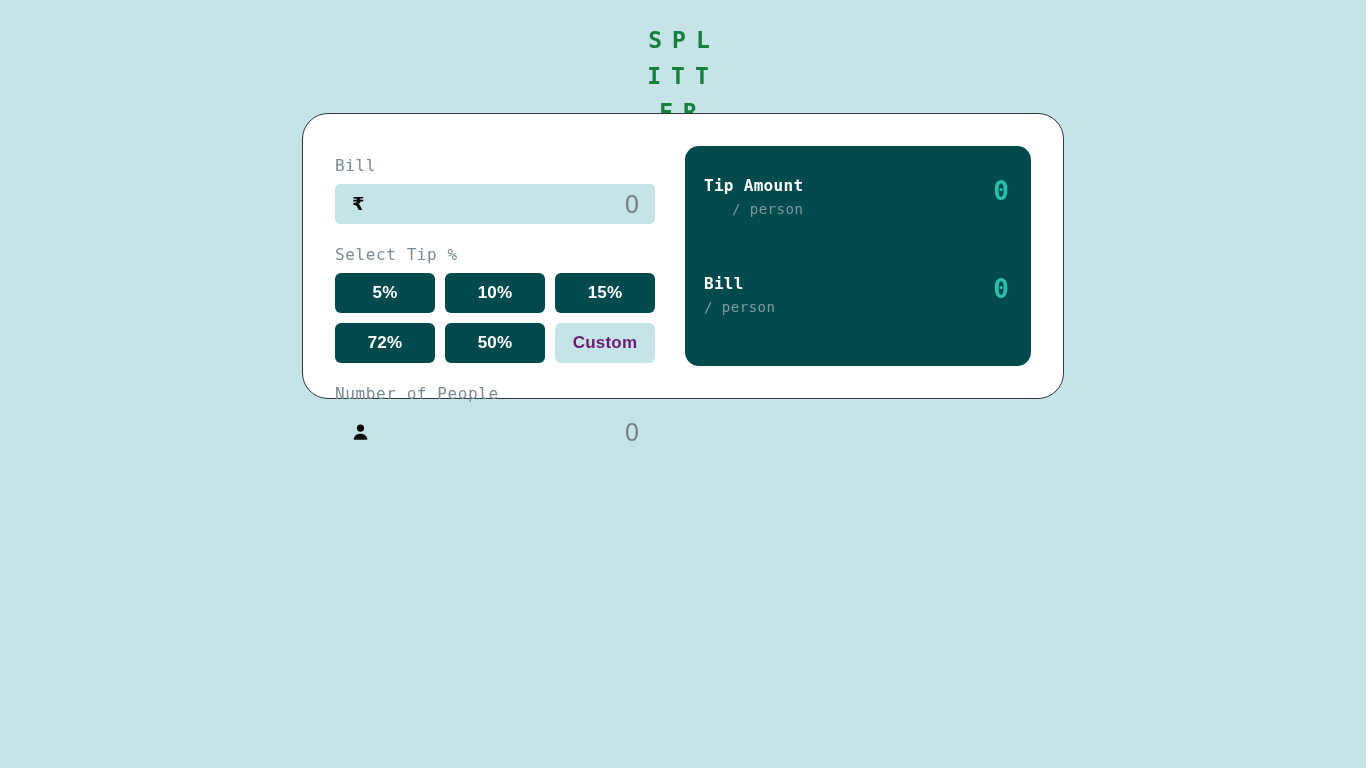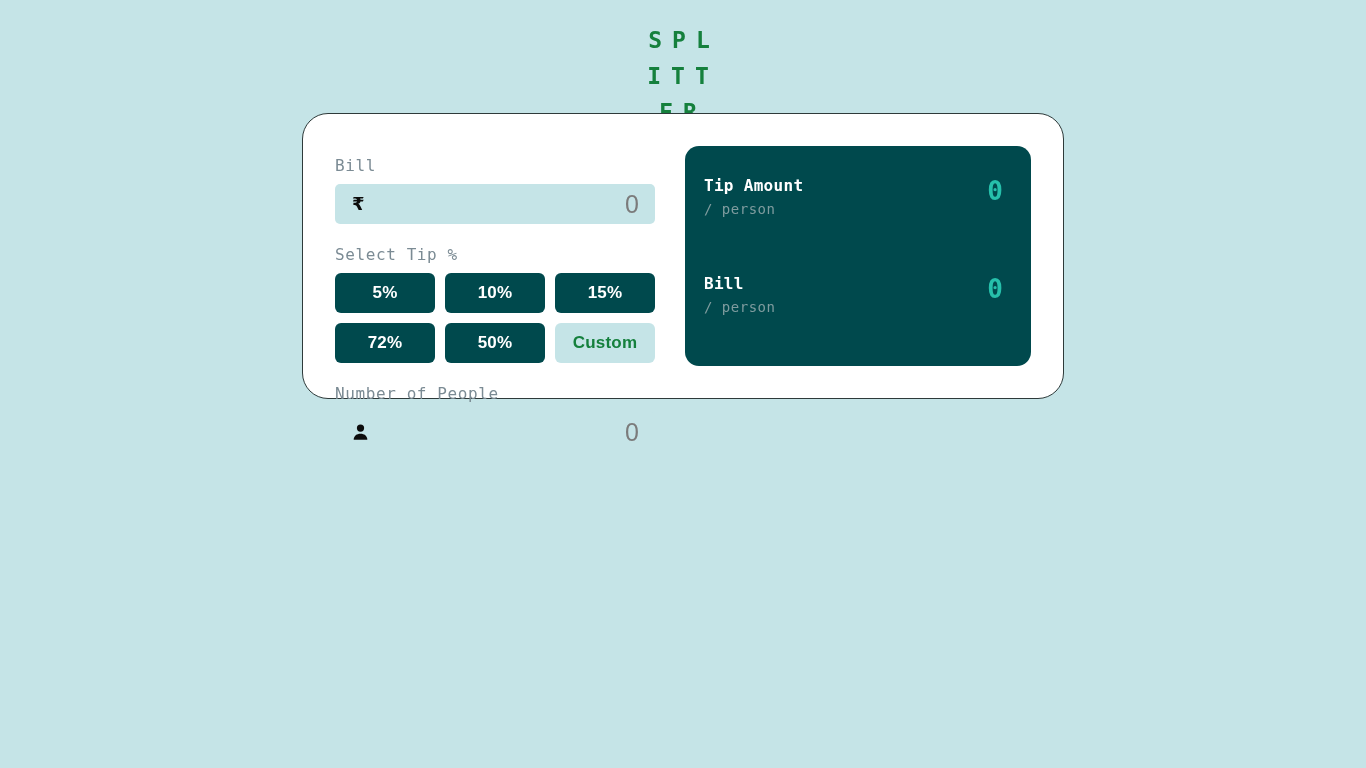--- a/index.html
+++ b/index.html
@@ -117,30 +117,30 @@
     font-size: 17px;
     font-weight: bold;
     cursor: pointer;
     display: flex;
     align-items: center;
     justify-content: center;
     letter-spacing: 0.2px;
   }
   .tip-btn.custom {
     background: #c5e4e7;
-    color: #15803d;
+    color: #701a75;
   }
 
   
   .results {
     position: relative;
     flex: 1;
     background: #00494d;
     border-radius: 14px;
-    padding: 30px 24px 26px 19px;
+    padding: 30px 18px 26px 19px;
     display: flex;
     flex-direction: column;
   }
 
   .result-row {
     display: flex;
     align-items: flex-start;
     justify-content: space-between;
   }
   .result-row + .result-row { margin-top: 55px; }
@@ -151,20 +151,21 @@
     font-weight: bold;
     letter-spacing: 0.3px;
     line-height: 20px;
   }
   .result-labels .result-sub {
     color: #7f9c9f;
     font-size: 14px;
     letter-spacing: 0.5px;
     line-height: 20px;
     margin-top: 3px;
+    text-align: right;
   }
   .result-value {
     color: #26c0ab;
     font-size: 26px;
     font-weight: bold;
     line-height: 26px;
     padding-top: 2px;
     padding-right: 4px;
   }
 

